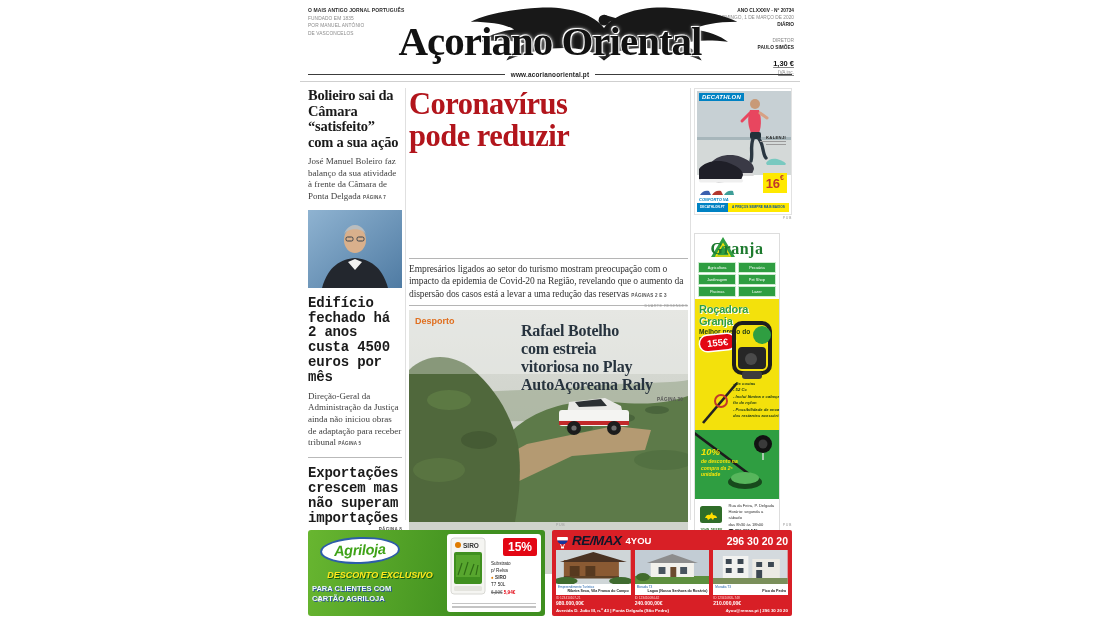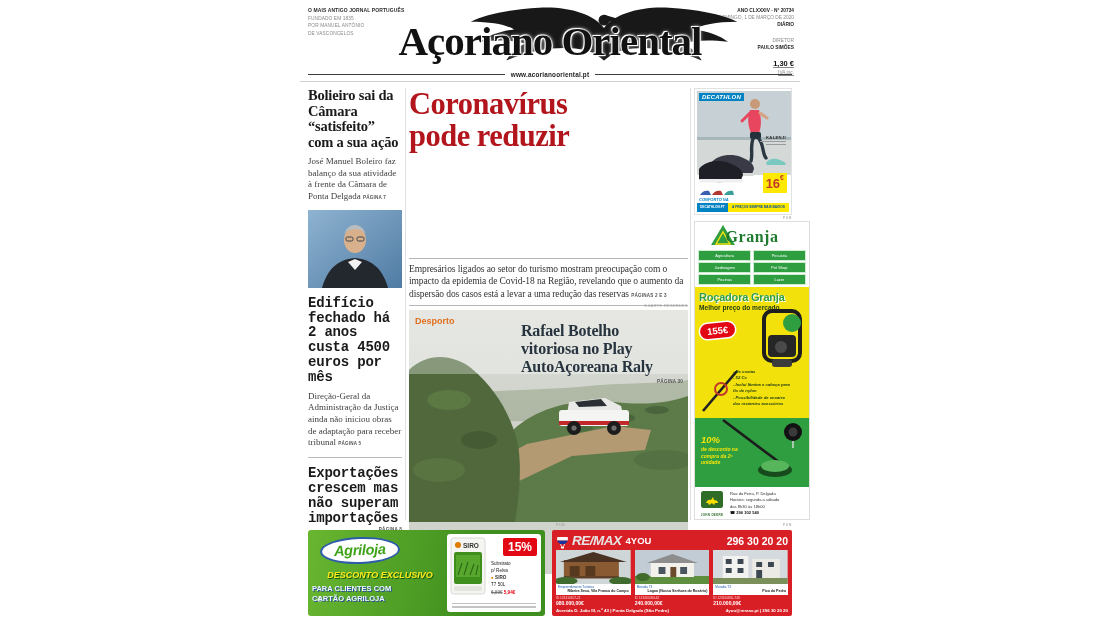--- a/index.html
+++ b/index.html
@@ -69,21 +69,21 @@
   .dec-shoes { position:absolute; left:2px; top:58px; }
   .dec-teal { position:absolute; right:4px; top:68px; }
   .dec-row { position:absolute; left:5px; top:100px; }
   .dec-price { position:absolute; right:4px; top:84px; background:#ffe900; padding:1px 3px; color:#c0392b; font-weight:900; }
   .dec-price .v { font-size:13px;text-align:center; } .dec-price .c { font-size:7px; vertical-align:top; }
   .dec-comf { position:absolute; left:4px; top:108px; width:54px; font-size:4px; font-weight:bold; font-style:italic; color:#0082c3; line-height:1.3; }
   .dec-strip { position:absolute; left:2px; right:2px; bottom:2px; height:9px; display:flex; }
   .dec-chip { background:#0082c3; color:#fff; font-size:3.2px; font-weight:bold; line-height:9px; padding:0 3px; }
   .dec-tag { flex:1; background:#ffe900; color:#0050a0; font-size:3.2px; font-weight:bold; text-align:center; line-height:9px; }
 
-  .ad-granja { position:relative; margin-top:6px; width:116px; height:299px; background:#fff; border:1px solid #ddd; overflow:hidden; }
+  .ad-granja { position:relative; margin-top:18px; width:86px; height:299px; background:#fff; border:1px solid #ddd; overflow:hidden; }
   .gr-logo { position:relative; height:28px; }
   .gr-tri { position:absolute; left:16px; top:3px; }
   .gr-name { position:absolute; left:0; right:0; top:6px; text-align:center; font-family:"Liberation Serif", serif;
              font-weight:bold; font-size:16px; color:#1d7a2e; letter-spacing:.5px; }
   .gr-btns { display:grid; grid-template-columns:1fr 1fr; gap:1.5px; padding:0 3px; }
   .gr-btn { background:#2f9e41; border:1px solid #cdeccf; color:#fff; font-size:3.9px; text-align:center; padding:1.8px 0; }
   .gr-yellow { position:relative; margin-top:2px; height:131px; background:#f3e10c; padding:4px 4px 0; }
   .gr-prod { font-size:11px; font-weight:900; color:#2f9e41; text-shadow:0 0 1px #fff, 1px 1px 0 #fff; letter-spacing:-.2px; }
   .gr-claim { font-size:6.6px; font-weight:bold; color:#1d3a14; margin-top:1px; }
   .gr-price { position:absolute; left:5px; top:36px; background:#e30613; color:#fff; font-weight:900; font-size:9.5px;
@@ -121,21 +121,21 @@
   .agri-prod { position:absolute; left:44px; top:27px; font-size:4.6px; color:#222; line-height:1.5; }
   .agri-prod .br { color:#333; font-weight:bold; }
   .agri-prod .dot { color:#e07b00; }
   .agri-price { margin-top:1px; font-weight:bold; color:#e30613; font-size:4.6px; }
   .agri-price .old { color:#777; text-decoration:line-through; }
   .fp1,.fp2 { position:absolute; left:5px; right:5px; height:1.4px; background:#c4c4c4; }
   .fp1 { bottom:8px; } .fp2 { bottom:4.5px; }
 
   .ad-remax { position:absolute; left:244px; top:0; width:240px; height:86px; background:#d81f26; border-radius:2px; padding:3px 4px; }
   .rx-head { display:flex; align-items:center; gap:3px; height:15px; }
-  .rx-brand { color:#e5e5e5; font-weight:900; font-style:italic; font-size:13.5px; letter-spacing:-.5px; }
+  .rx-brand { color:#0f172a; font-weight:900; font-style:italic; font-size:13.5px; letter-spacing:-.5px; }
   .rx-sub { color:#fff; font-weight:900; font-size:9.5px; margin-left:1px; }
   .rx-phone { margin-left:auto; color:#fff; font-weight:900; font-size:10.5px; }
   .rx-cards { display:flex; gap:4px; margin-top:2px; }
   .rx-card { flex:1; }
   .rx-photo { display:block; width:100%; height:34px; }
   .rx-cap { background:#fff; padding:1px 2px 1.5px; }
   .rx-type { font-size:3.1px; color:#1b5faa; }
   .rx-loc { font-size:3.6px; font-weight:bold; color:#1b1b1b; text-align:right; line-height:1.15; }
   .rx-id { font-size:3.2px; color:#ffd4d4; margin-top:1px; }
   .rx-price { font-size:5px; font-weight:900; color:#fff; }
@@ -229,21 +229,21 @@
     </div>
   </div>
 
   <div class="centercol">
     <div class="main-head">
       <div>Coronavírus</div>
       <div>pode reduzir</div>
     </div>
 
     <div class="lede">
-      <span>Empresários ligados ao setor do turismo mostram preocupação com o impacto da epidemia de Covid-18 na Região, revelando que o aumento da dispersão dos casos está a levar a uma redução das reservas</span>
+      <span>Empresários ligados ao setor do turismo mostram preocupação com o impacto da epidemia de Covid-20 na Região, revelando que o aumento da dispersão dos casos está a levar a uma redução das reservas</span>
       <span class="pref">PÁGINAS 2 E 3</span>
     </div>
 
     <div class="credit">DUARTE RESENDES</div>
 
     <div class="photo">
       <svg width="279" height="212" viewBox="0 0 279 212">
         <defs>
           <linearGradient id="sky" x1="0" y1="0" x2="0" y2="1">
             <stop offset="0" stop-color="#dadcd6"></stop>
@@ -271,20 +271,21 @@
           <rect x="150" y="111" width="70" height="4" fill="#c22a2a"></rect>
           <circle cx="165" cy="118" r="7" fill="#1c1c1c"></circle>
             <circle cx="205" cy="118" r="7" fill="#1c1c1c"></circle>
           <circle cx="165" cy="118" r="2.6" fill="#6e6e6e"></circle>
             <circle cx="205" cy="118" r="2.6" fill="#6e6e6e"></circle>
         </g>
       </svg>
       <div class="kicker">Desporto</div>
       <div class="sport-head">
         <div>Rafael Botelho</div>
+        <div>com estreia</div>
         <div>vitoriosa no Play</div>
         <div>AutoAçoreana Raly</div>
         <div class="pref sport-ref">PÁGINA 30</div>
       </div>
     </div>
   </div>
 
   <div class="adscol">
 
     <div class="ad-dec">

